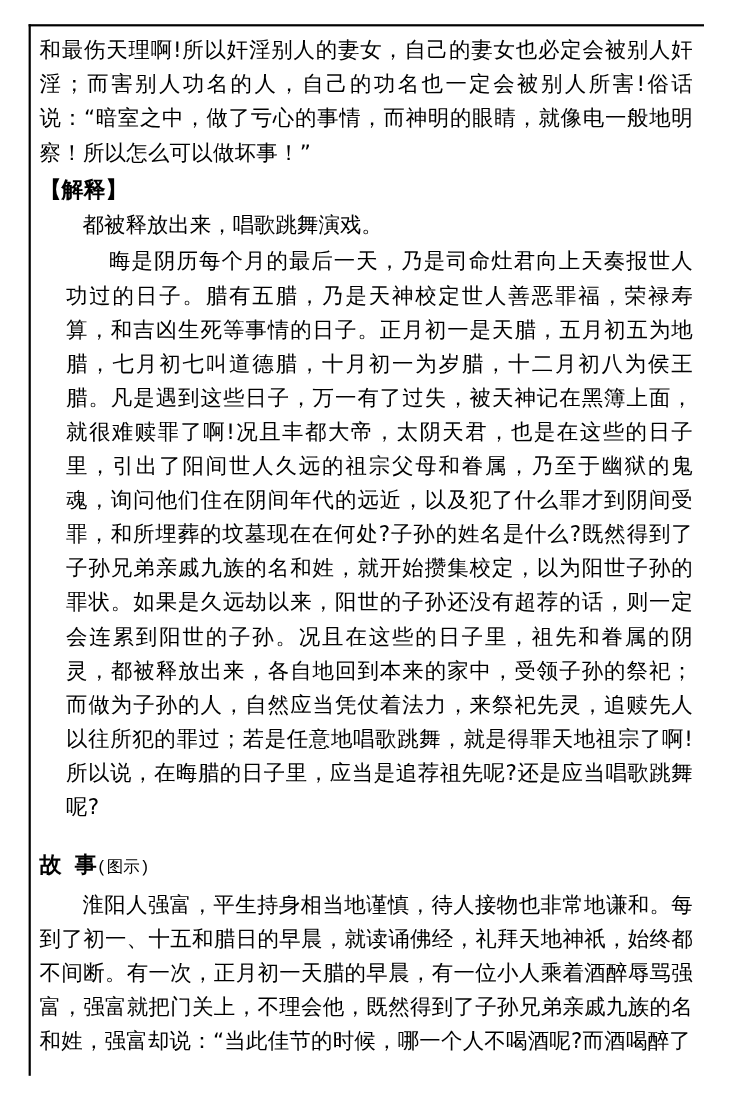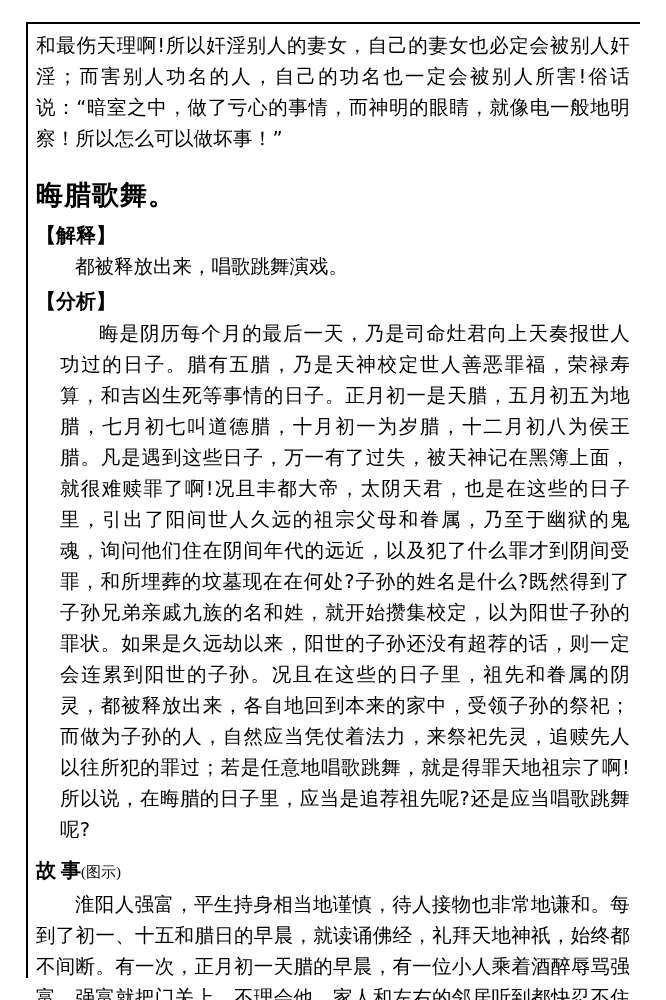--- a/index.html
+++ b/index.html
@@ -70,25 +70,25 @@
     margin-top: 4px;
     margin-bottom: 2px;
   }
   .explain-text {
     font-family: "DejaVu Serif", "Liberation Serif", serif;
     font-size: 19.5px;
     line-height: 30px;
     text-indent: 2em;
   }
   .story-head {
-    font-family: Liberation Serif, serif;
+    font-family: Liberation Mono, monospace;
     font-size: 20px;
     font-weight: bold;
     line-height: 30px;
-    margin-top: 10px;
+    margin-top: 25px;
   }
   .story-head .note {
     font-size: 15px;
     font-weight: normal;
   }
   .para-gap {
     margin-top: 2px;
   }
   .analysis-block {
     margin-top: 2px;
@@ -97,27 +97,25 @@
 </style>
 </head>
 <body>
 
 <div class="page">
   <div class="frame"></div>
   <div class="content">
 
     <p class="body-text">和最伤天理啊!所以奸淫别人的妻女，自己的妻女也必定会被别人奸淫；而害别人功名的人，自己的功名也一定会被别人所害!俗话说：“暗室之中，做了亏心的事情，而神明的眼睛，就像电一般地明察！所以怎么可以做坏事！”</p>
 
-    <h1 class="heading">晦腊歌舞。</h1>
 
     <p class="section-label">【解释】</p>
     <p class="explain-text">都被释放出来，唱歌跳舞演戏。</p>
 
-    <p class="section-label">【分析】</p>
     <p class="body-text indent analysis-block">晦是阴历每个月的最后一天，乃是司命灶君向上天奏报世人功过的日子。腊有五腊，乃是天神校定世人善恶罪福，荣禄寿算，和吉凶生死等事情的日子。正月初一是天腊，五月初五为地腊，七月初七叫道德腊，十月初一为岁腊，十二月初八为侯王腊。凡是遇到这些日子，万一有了过失，被天神记在黑簿上面，就很难赎罪了啊!况且丰都大帝，太阴天君，也是在这些的日子里，引出了阳间世人久远的祖宗父母和眷属，乃至于幽狱的鬼魂，询问他们住在阴间年代的远近，以及犯了什么罪才到阴间受罪，和所埋葬的坟墓现在在何处?子孙的姓名是什么?既然得到了子孙兄弟亲戚九族的名和姓，就开始攒集校定，以为阳世子孙的罪状。如果是久远劫以来，阳世的子孙还没有超荐的话，则一定会连累到阳世的子孙。况且在这些的日子里，祖先和眷属的阴灵，都被释放出来，各自地回到本来的家中，受领子孙的祭祀；而做为子孙的人，自然应当凭仗着法力，来祭祀先灵，追赎先人以往所犯的罪过；若是任意地唱歌跳舞，就是得罪天地祖宗了啊!所以说，在晦腊的日子里，应当是追荐祖先呢?还是应当唱歌跳舞呢?</p>
 
     <p class="story-head">
       <span>故 事</span><span class="note">(图示)</span>
     </p>
-    <p class="body-text indent para-gap">淮阳人强富，平生持身相当地谨慎，待人接物也非常地谦和。每到了初一、十五和腊日的早晨，就读诵佛经，礼拜天地神祇，始终都不间断。有一次，正月初一天腊的早晨，有一位小人乘着酒醉辱骂强富，强富就把门关上，不理会他，家人和左右的邻居听到都快忍不住了，强富却说：“做了亏心的事情，哪一个人不喝酒呢?而酒喝醉了</p>
+    <p class="body-text indent para-gap">淮阳人强富，平生持身相当地谨慎，待人接物也非常地谦和。每到了初一、十五和腊日的早晨，就读诵佛经，礼拜天地神祇，始终都不间断。有一次，正月初一天腊的早晨，有一位小人乘着酒醉辱骂强富，强富就把门关上，不理会他，既然得到了子孙兄弟亲戚九族的名和姓，强富却说：“当此佳节的时候，哪一个人不喝酒呢?而酒喝醉了</p>
 
   </div>
 </div>
 
 </body></html>

